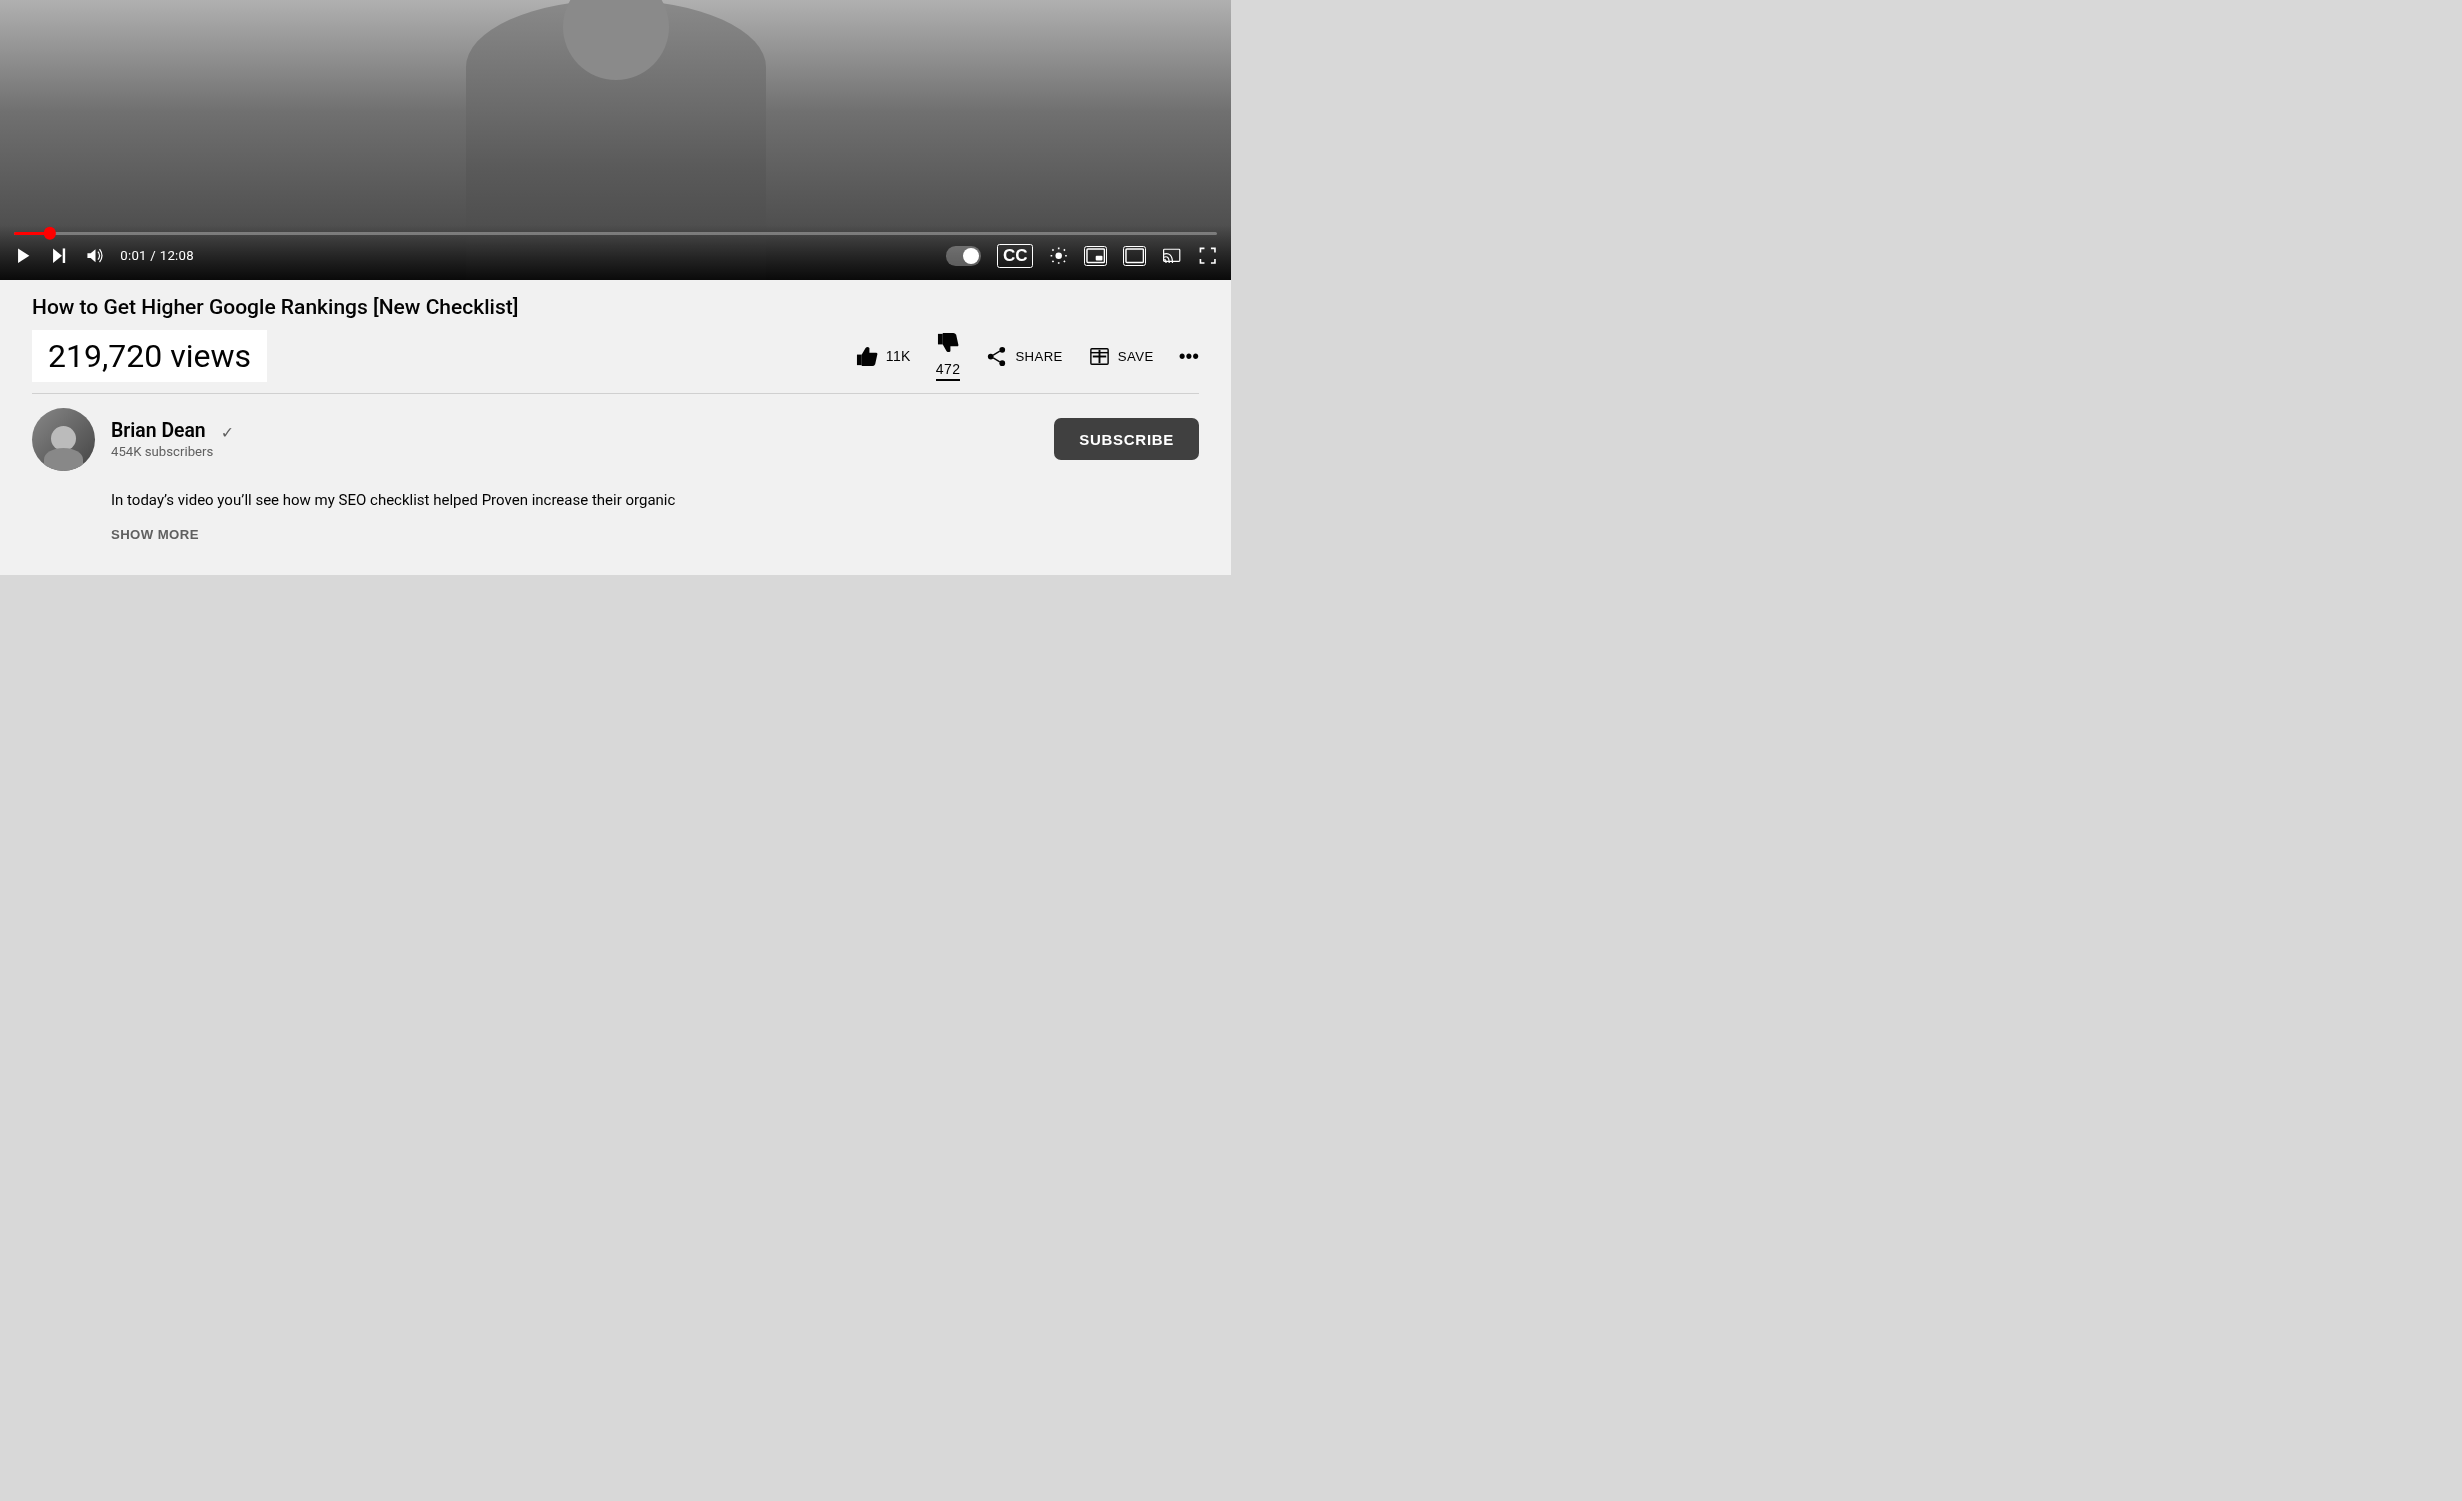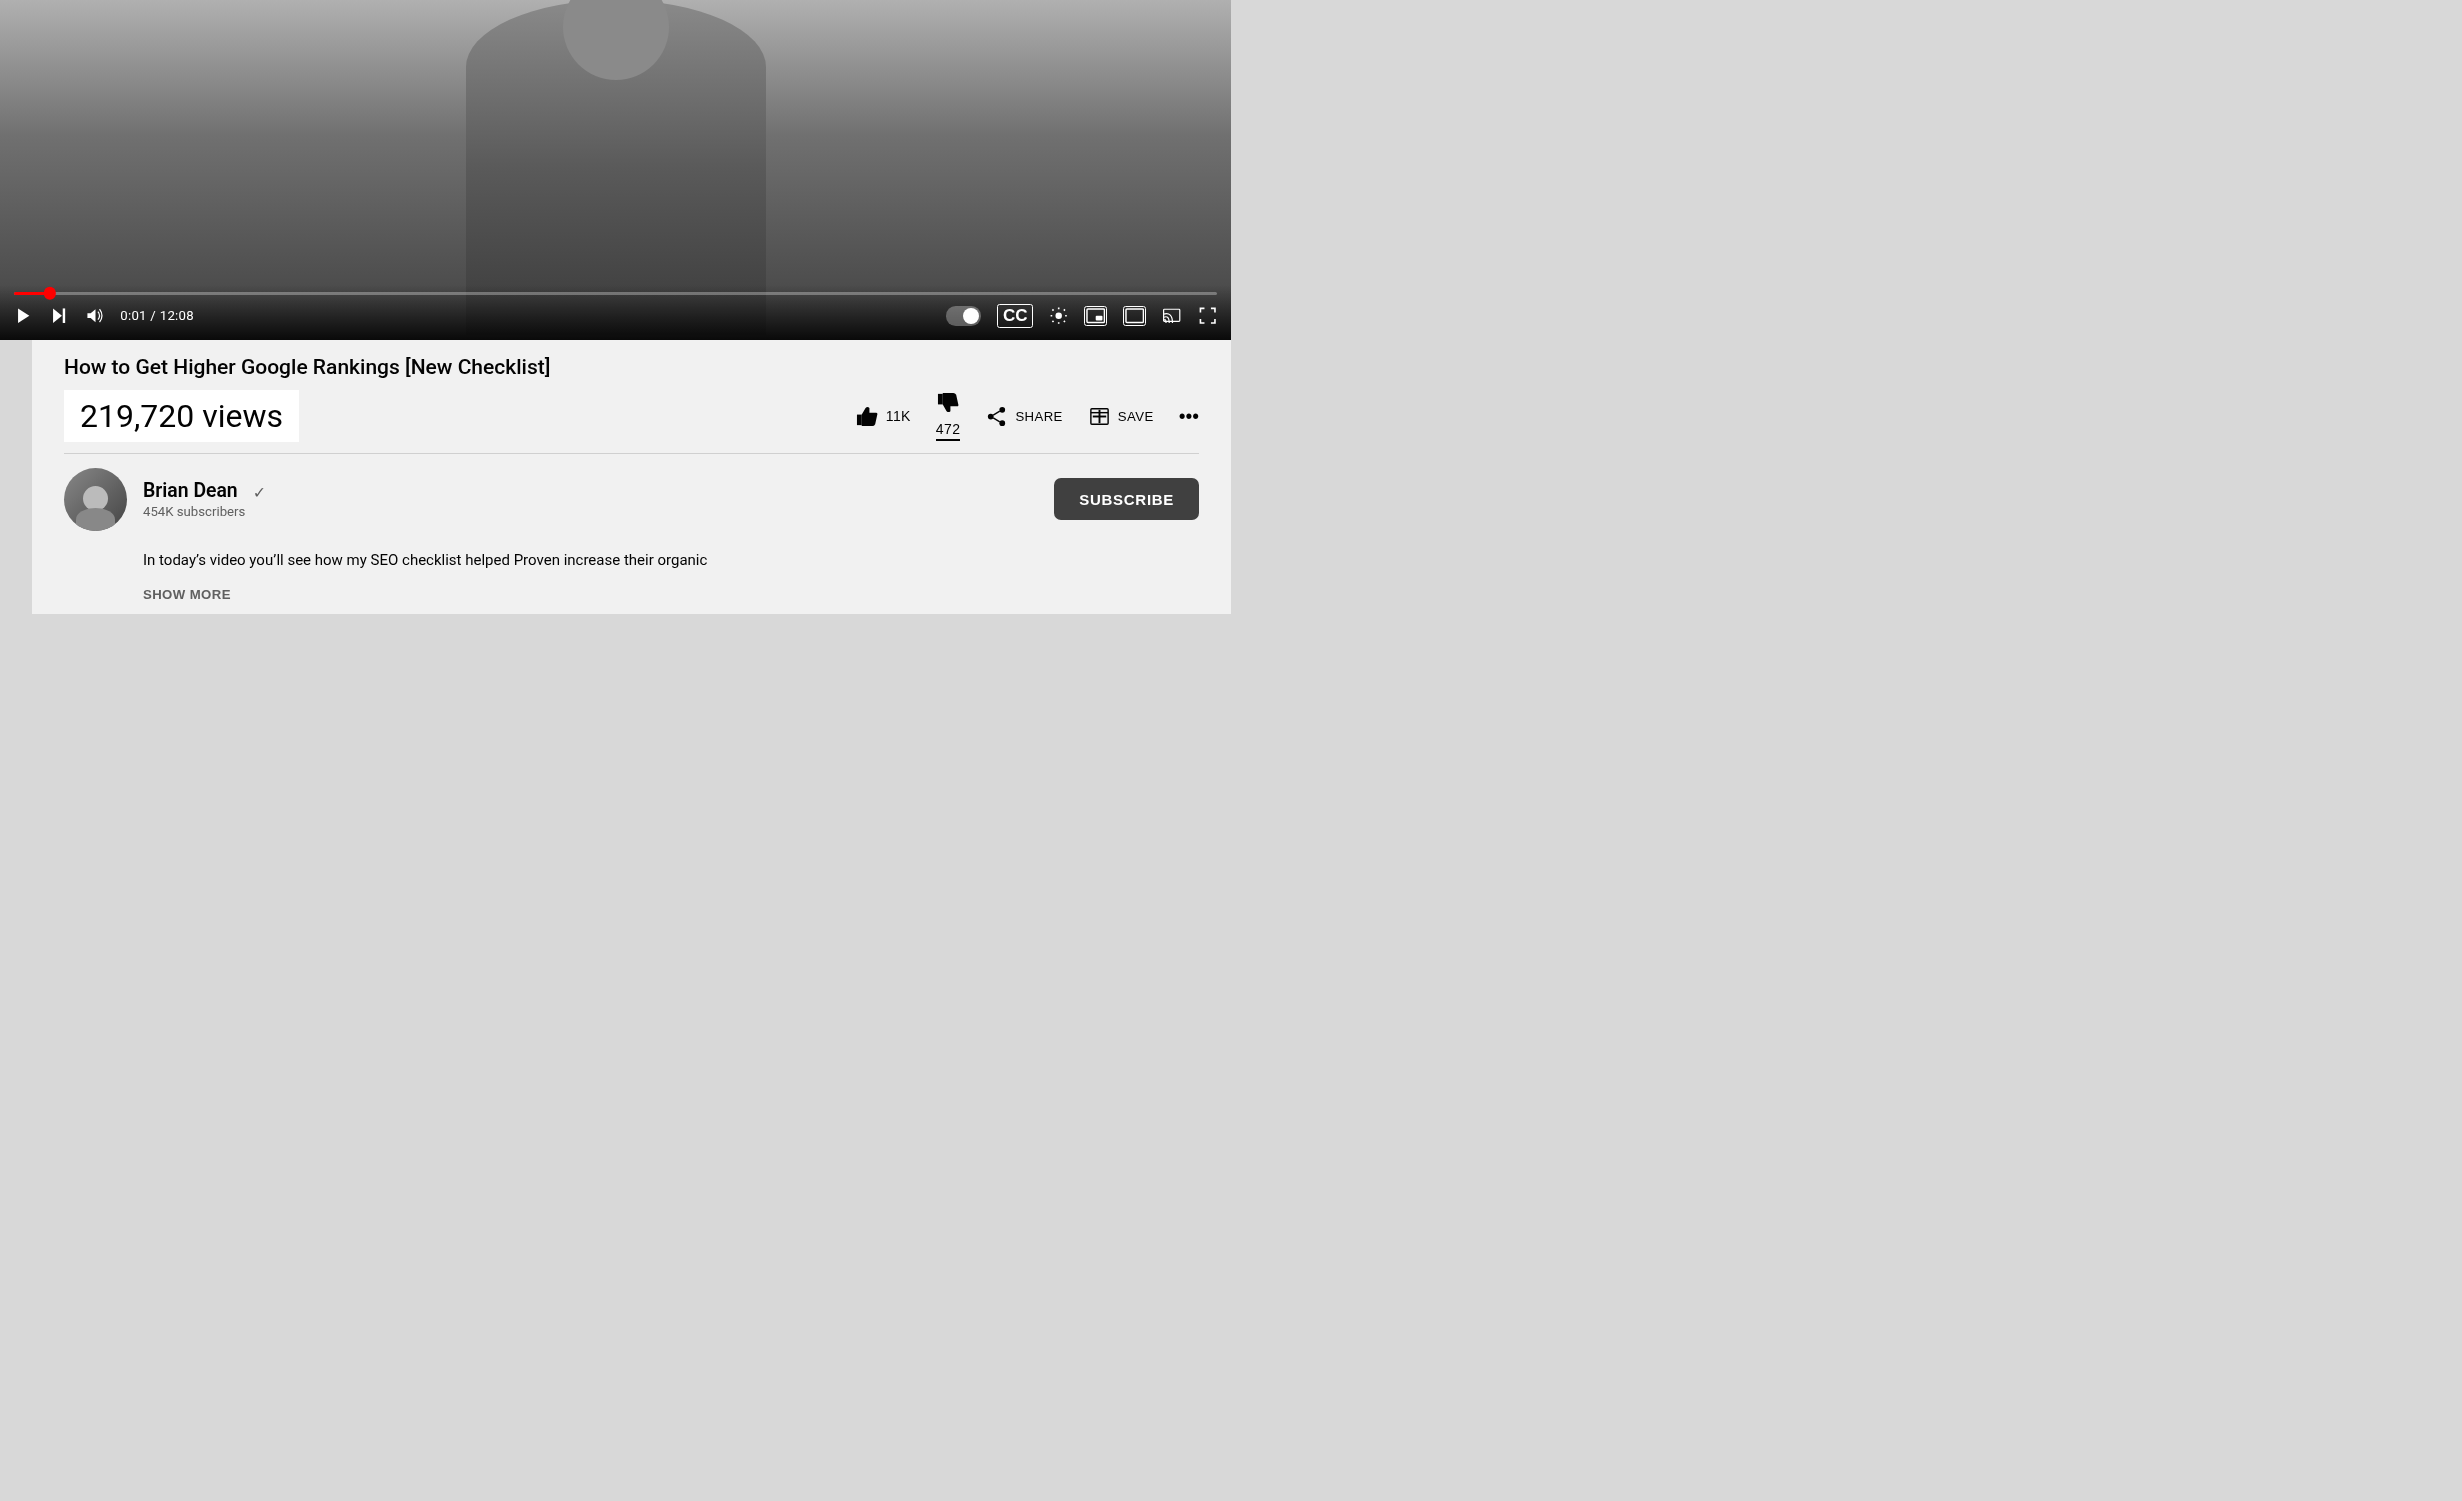--- a/index.html
+++ b/index.html
@@ -8,21 +8,21 @@
       font-family: 'Roboto', Arial, sans-serif;
       width: 1231px;
       min-height: 751px;
     }
 
     
     .video-player {
       width: 100%;
       background: #6d28d9;
       position: relative;
-      height: 340px;
+      height: 280px;
       overflow: hidden;
     }
     .video-thumbnail {
       width: 100%;
       height: 100%;
       background: linear-gradient(180deg, #b0b0b0 0%, #707070 40%, #404040 100%);
       display: flex;
       align-items: center;
       justify-content: center;
       position: relative;
@@ -147,22 +147,21 @@
       width: 23px;
       height: 19.4px;
       display: flex;
       align-items: center;
       justify-content: center;
     }
 
     
     .content-area {
       background: #f1f1f1;
-      padding: 14px 32px 12px;
-      margin-left: 32px;
+      padding: 14px 32px 33px;
     }
 
     .video-title {
       font-size: 21px;
       font-weight: 500;
       color: #030303;
       margin-bottom: 8.8px;
       line-height: 1.3;
     }
 

